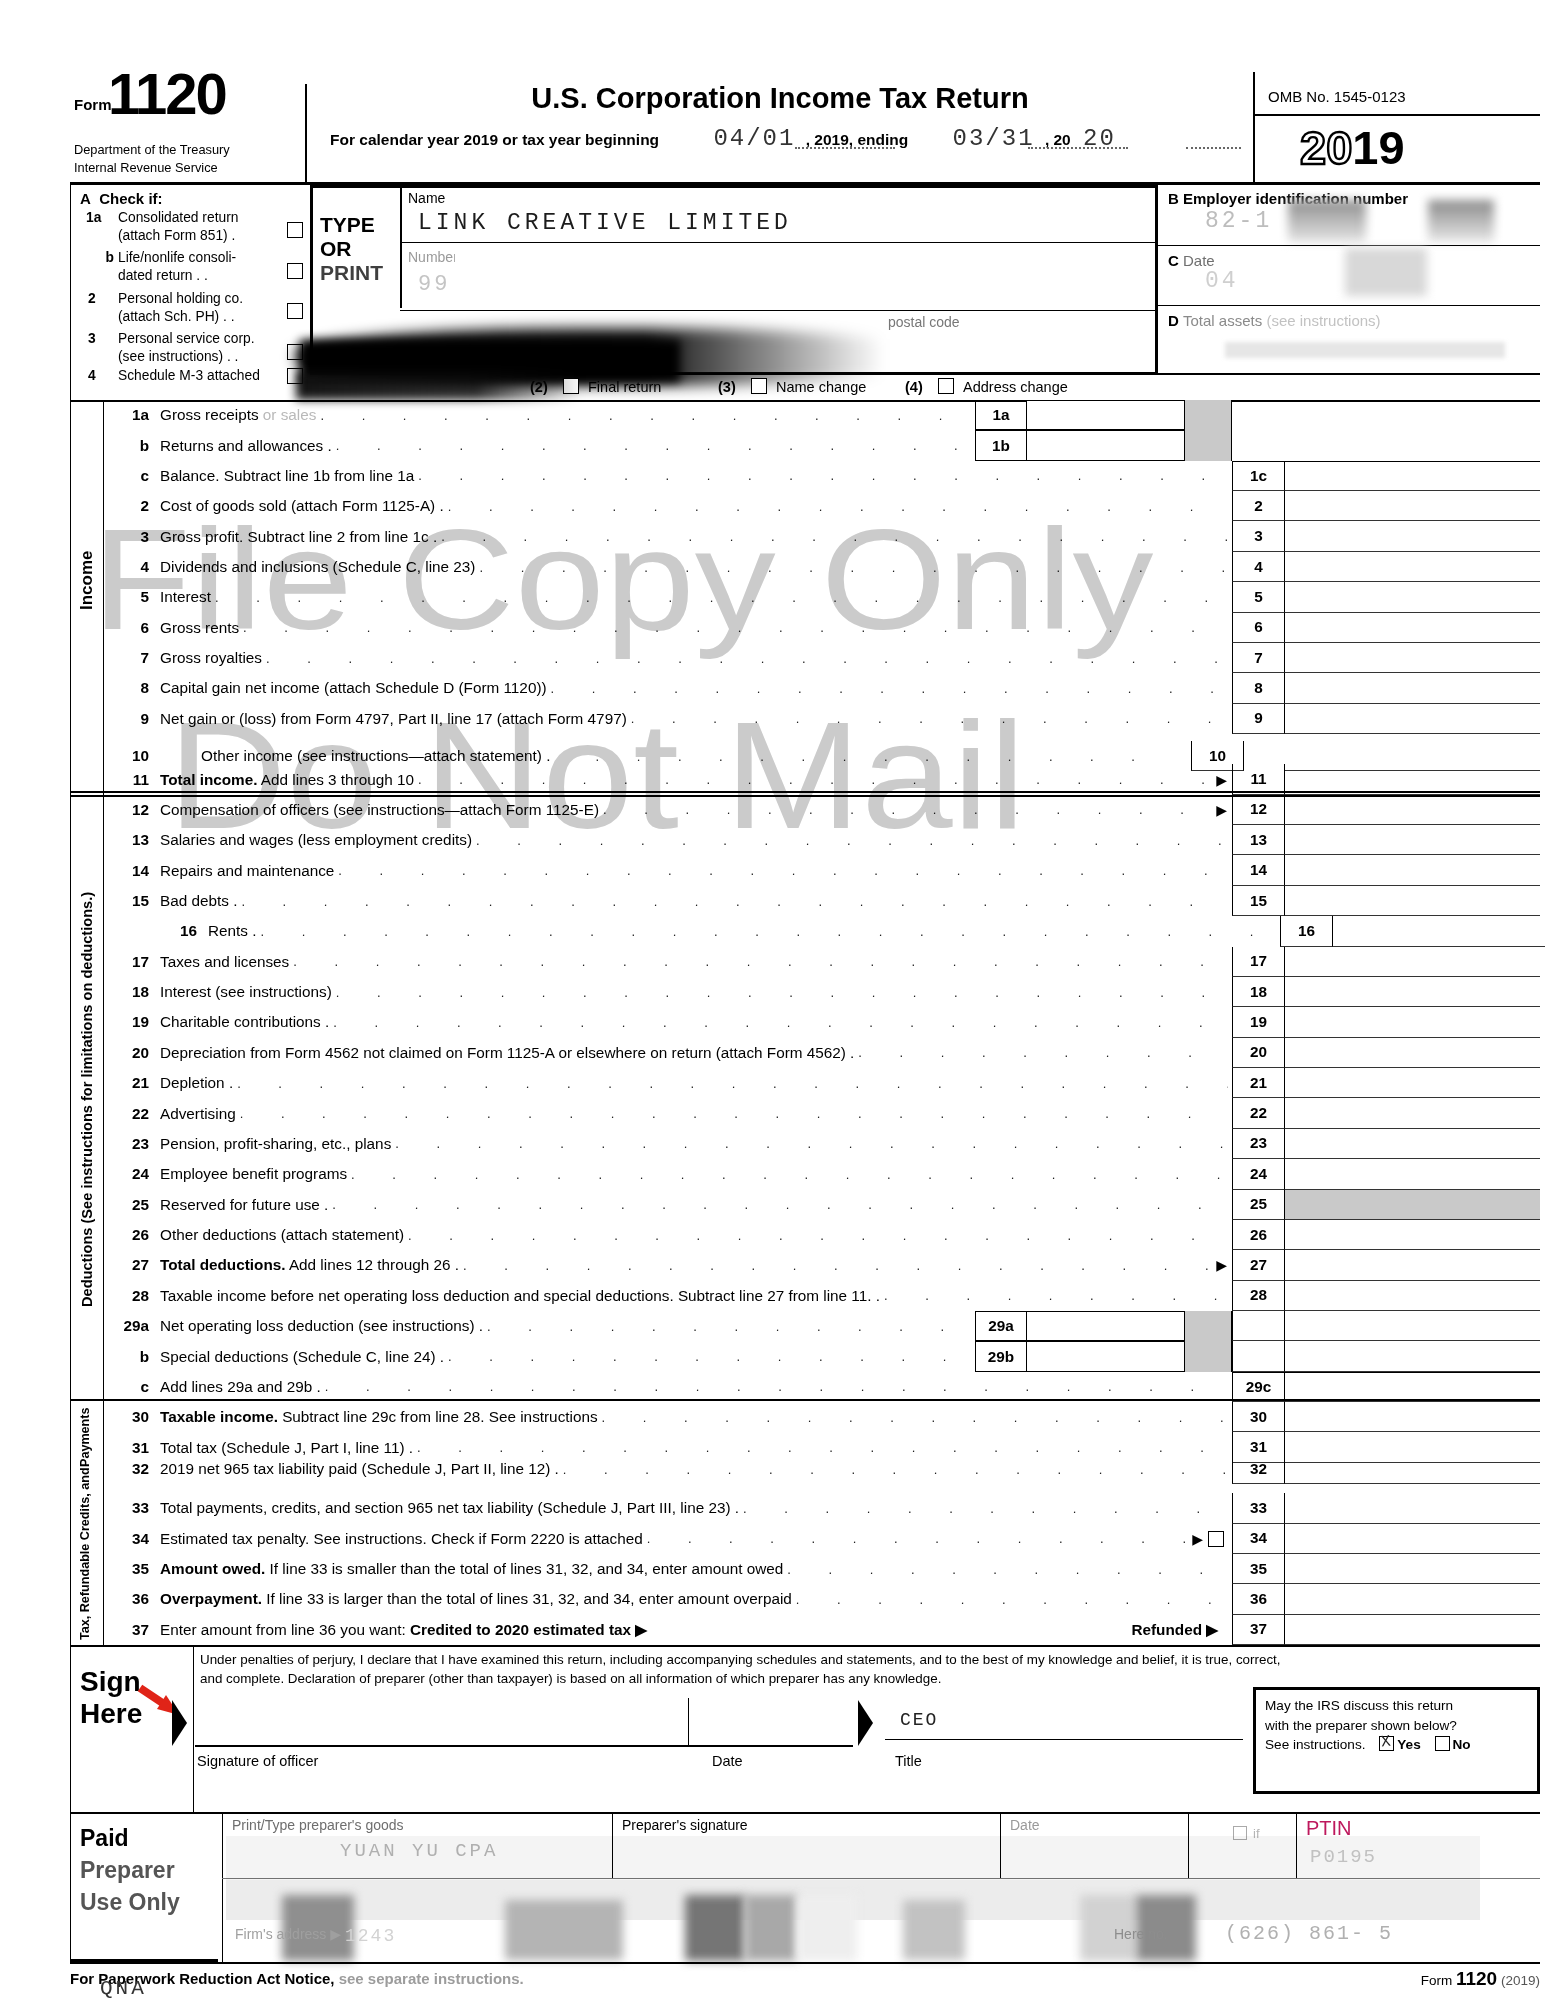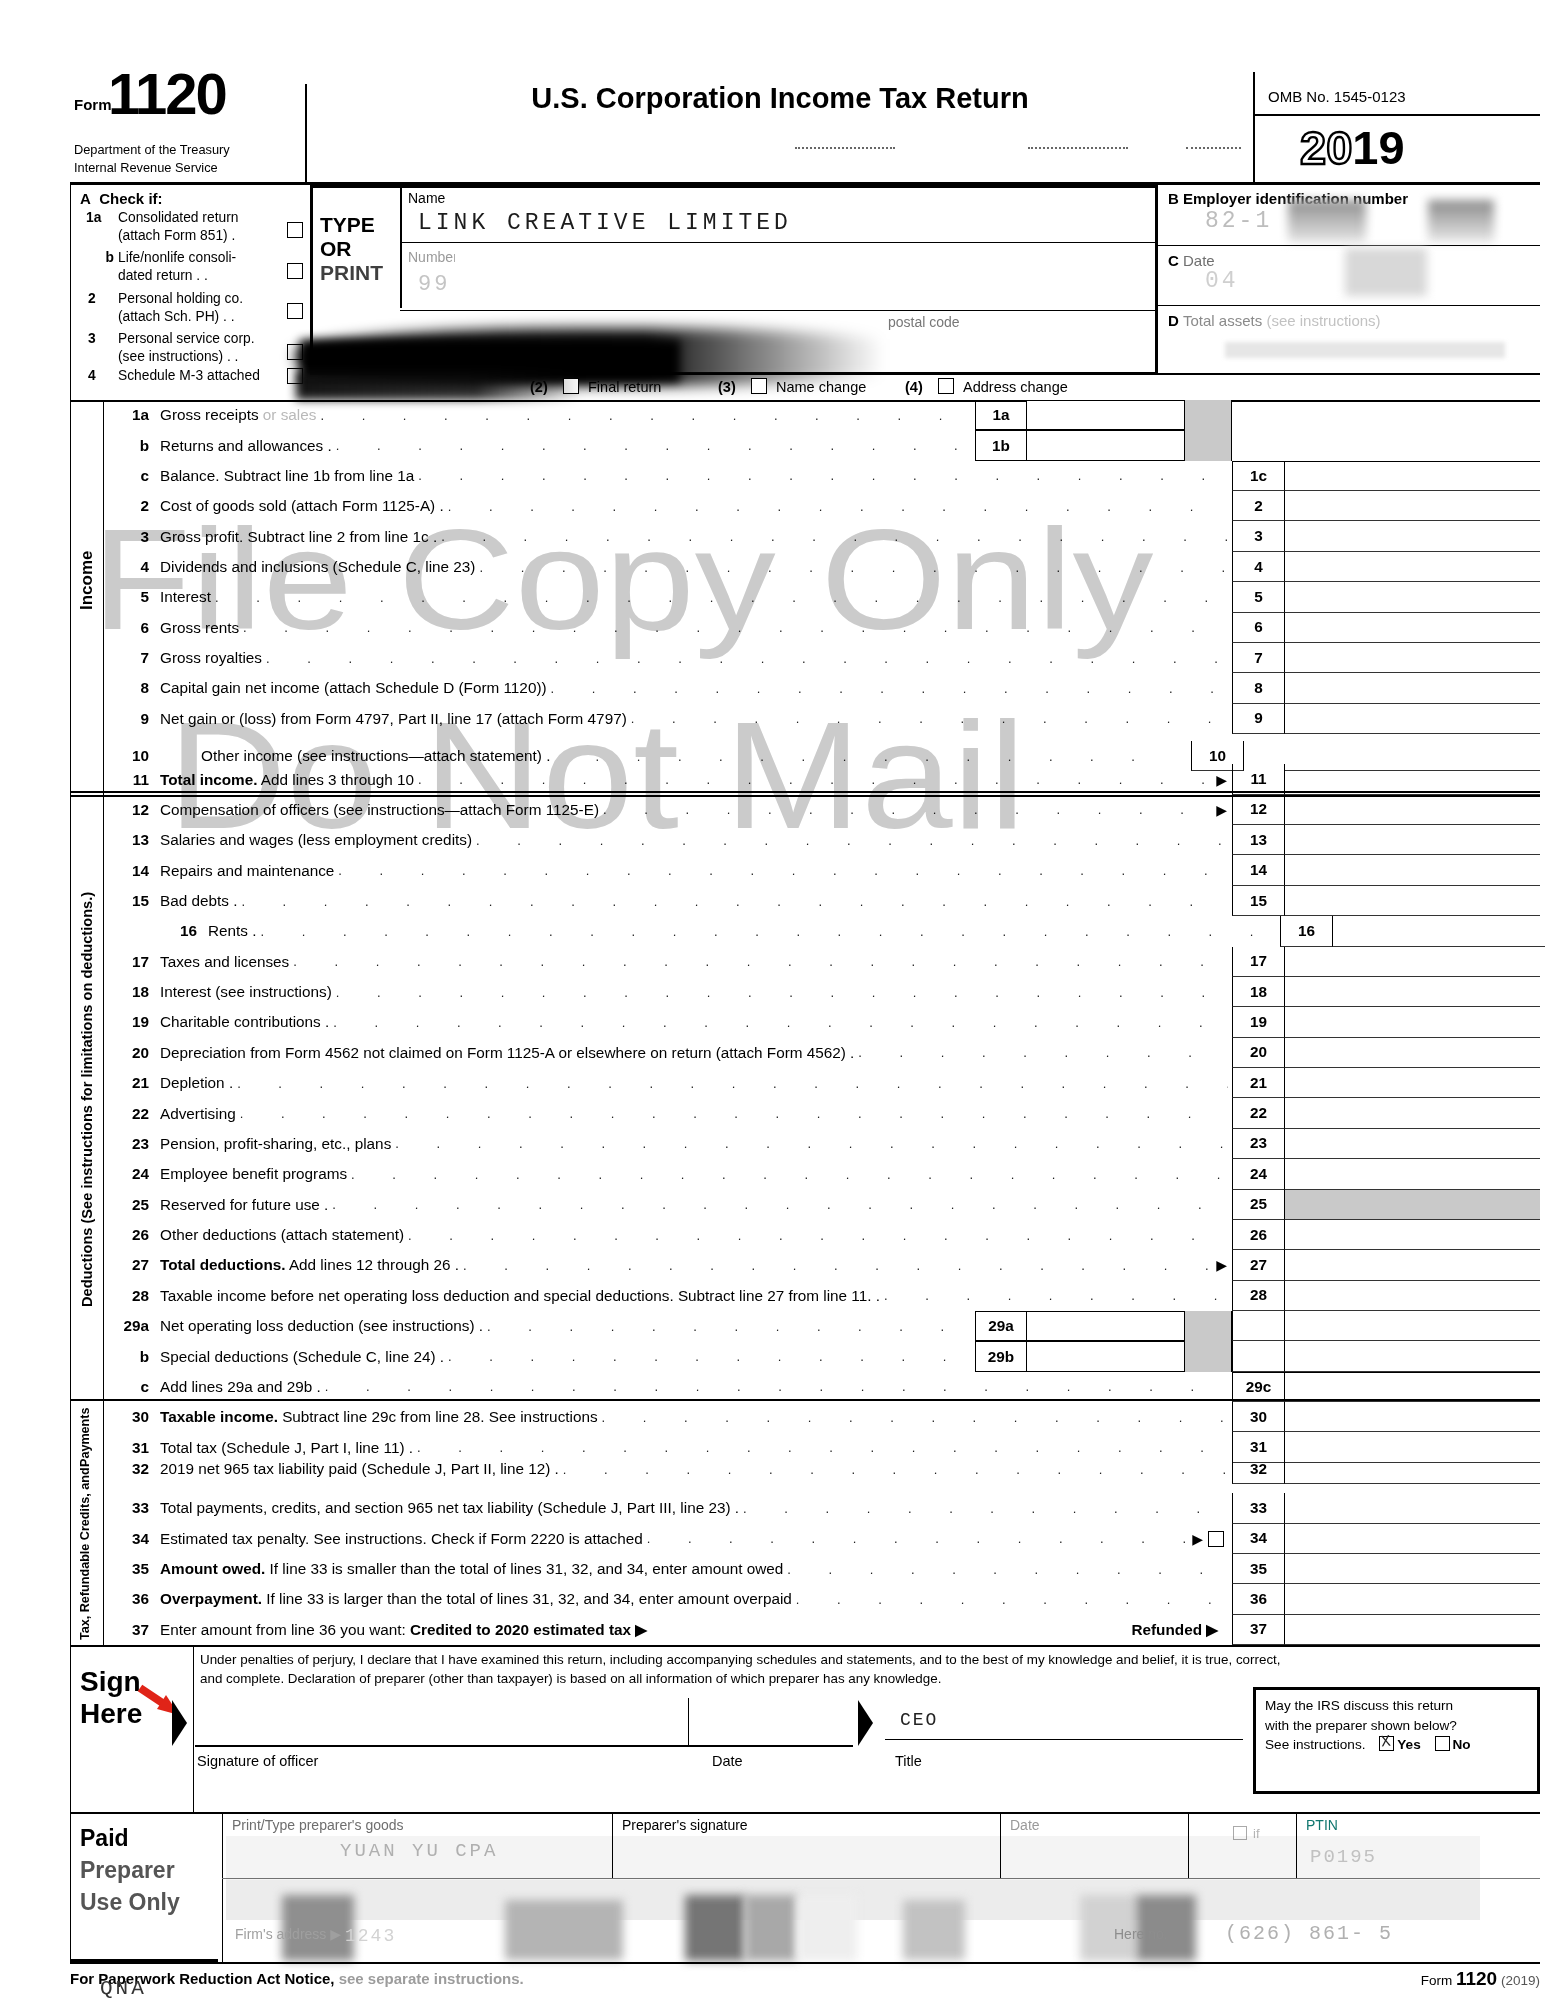--- a/index.html
+++ b/index.html
@@ -44,20 +44,28 @@
 
 <div id="page">
 
   <div class="abs" style="left:74px;top:96px;font-size:15px;font-weight:600;">Form</div>
   <div class="abs b" style="left:108px;top:60px;font-size:58px;letter-spacing:-2px;">1120</div>
   <div class="abs" style="left:74px;top:142px;font-size:12.8px;">Department of the Treasury</div>
   <div class="abs" style="left:74px;top:160px;font-size:12.8px;">Internal Revenue Service</div>
   <div class="vline" style="left:305px;top:84px;width:2px;height:98px;"></div>
 
   <div class="abs b" style="left:395px;top:82px;width:770px;text-align:center;font-size:29px;">U.S. Corporation Income Tax Return</div>
+  <div class="abs" style="left:330px;top:125px;font-size:15.5px;font-weight:bold;">
+    <span>For calendar year 2019 or tax year beginning</span>
+    <span class="mono" style="font-weight:normal;font-size:24px;letter-spacing:2px;color:#333;margin:0 6px 0 50px;">04/01</span>
+    <span>, 2019, ending</span>
+    <span class="mono" style="font-weight:normal;font-size:24px;letter-spacing:2px;color:#333;margin:0 6px 0 40px;">03/31</span>
+    <span>, 20</span>
+    <span class="mono" style="font-weight:normal;font-size:24px;letter-spacing:2px;color:#333;margin-left:8px;">20</span>
+  </div>
   <div class="abs" style="left:795px;top:147px;width:100px;border-bottom:2px dotted #666;"></div>
   <div class="abs" style="left:1028px;top:147px;width:100px;border-bottom:2px dotted #666;"></div>
   <div class="abs" style="left:1186px;top:147px;width:55px;border-bottom:2px dotted #666;"></div>
 
   <div class="vline" style="left:1253px;top:72px;width:2px;height:110px;"></div>
   <div class="abs" style="left:1268px;top:88px;font-size:15px;">OMB No. 1545-0123</div>
   <div class="hline" style="left:1253px;top:114px;width:287px;height:2px;"></div>
   <div class="abs" style="left:1300px;top:120px;font-size:47px;font-weight:bold;">
     <span style="color:#fff;-webkit-text-stroke:2.4px #000;text-shadow:0 0 0 #000;">20</span><span>19</span>
   </div>
@@ -508,21 +516,21 @@
   <div class="vline" style="left:222px;top:1812px;width:1.4px;height:150px;"></div>
   <div class="abs" style="left:232px;top:1817px;font-size:14px;color:#6e6e6e;">Print/Type preparer's goods</div>
   <div class="vline" style="left:612px;top:1812px;width:1.2px;height:66px;"></div>
   <div class="abs" style="left:622px;top:1817px;font-size:14px;">Preparer's signature</div>
   <div class="vline" style="left:1000px;top:1812px;width:1.2px;height:66px;"></div>
   <div class="abs" style="left:1010px;top:1817px;font-size:14px;color:#9a9a9a;">Date</div>
   <div class="vline" style="left:1188px;top:1812px;width:1.2px;height:66px;"></div>
   <span class="cbx" style="position:absolute;left:1233px;top:1826px;width:14px;height:14px;border-color:#aaa;"></span>
   <div class="abs" style="left:1253px;top:1826px;font-size:13px;color:#b5b5b5;">if</div>
   <div class="vline" style="left:1296px;top:1812px;width:1.2px;height:66px;"></div>
-  <div class="abs" style="left:1306px;top:1817px;font-size:14px;color:#0f766e;">PTIN</div>
+  <div class="abs" style="left:1306px;top:1817px;font-size:20px;color:#be185d;">PTIN</div>
   <div class="abs mono" style="left:340px;top:1840px;font-size:19px;letter-spacing:3px;color:#b8b8b8;">YUAN YU CPA</div>
   <div class="abs mono" style="left:1310px;top:1846px;font-size:19px;letter-spacing:2px;color:#cacaca;">P0195</div>
   <div class="hline" style="left:222px;top:1878px;width:1318px;height:1.2px;background:#777;"></div>
 
   <div class="redact" style="left:226px;top:1836px;width:1254px;height:66px;background:rgba(0,0,0,0.045);"></div>
   <div class="redact" style="left:226px;top:1880px;width:1254px;height:40px;background:#ececec;"></div>
   <div class="redact blur" style="left:282px;top:1895px;width:72px;height:66px;background:#8f8f8f;"></div>
   <div class="redact blur" style="left:505px;top:1900px;width:118px;height:60px;background:#b4b4b4;"></div>
   <div class="redact blur" style="left:685px;top:1895px;width:60px;height:66px;background:#757575;"></div>
   <div class="redact blur" style="left:745px;top:1895px;width:52px;height:66px;background:#a8a8a8;"></div>

